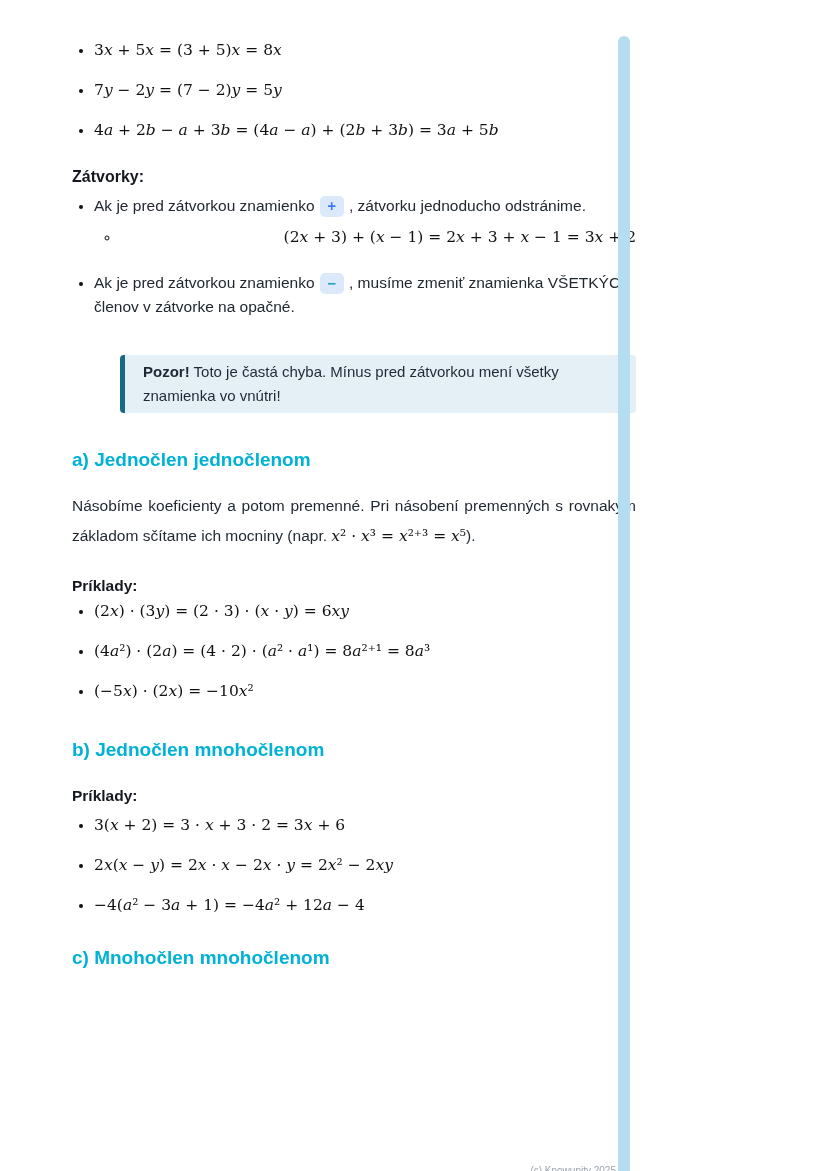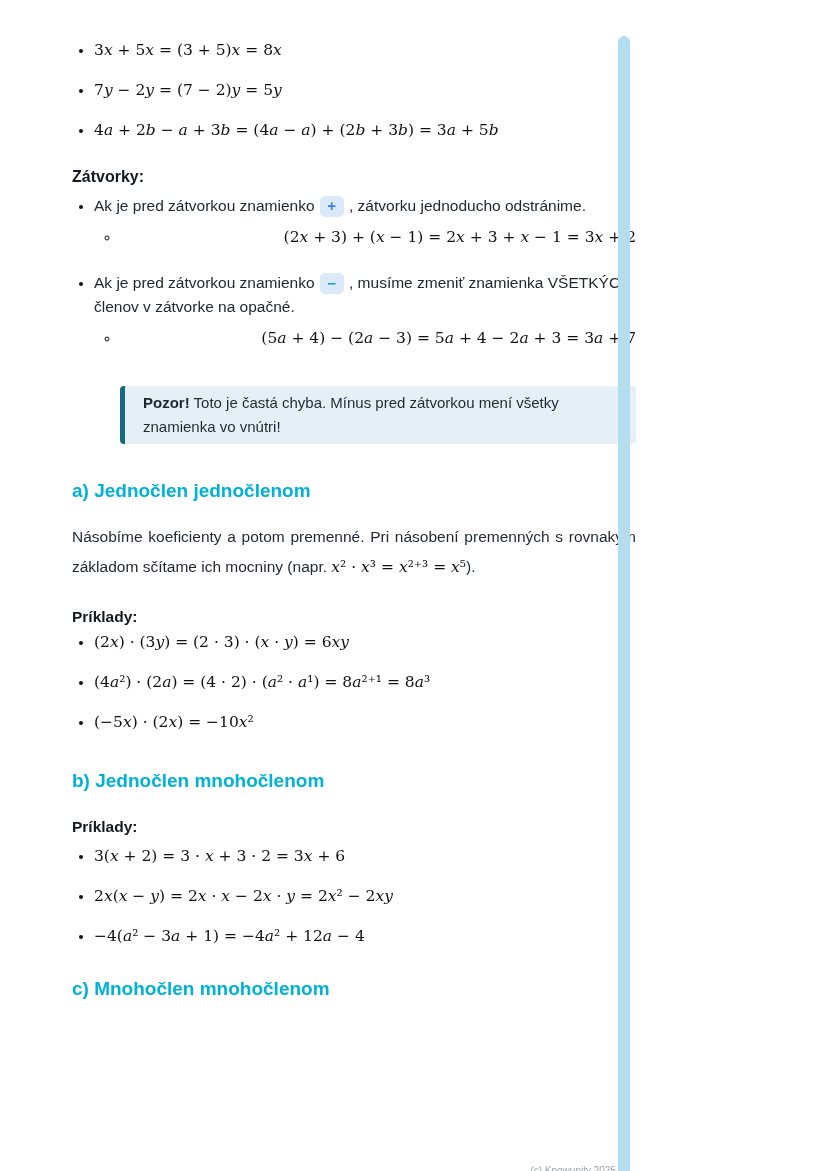--- a/index.html
+++ b/index.html
@@ -120,23 +120,20 @@
 
     <ul class="list rules-list">
       <li>
         <span>Ak je pred zátvorkou znamienko</span><span class="badge badge-plus">+</span><span>, zátvorku jednoducho odstránime.</span>
         <ul class="sublist">
           <li class="math">(2<i>x</i> + 3) + (<i>x</i> − 1) = 2<i>x</i> + 3 + <i>x</i> − 1 = 3<i>x</i> + 2</li>
         </ul>
       </li>
       <li>
         <span>Ak je pred zátvorkou znamienko</span><span class="badge badge-minus">−</span><span>, musíme zmeniť znamienka VŠETKÝCH členov v zátvorke na opačné.</span>
-        <ul class="sublist">
-          <li class="math">(5<i>a</i> + 4) − (2<i>a</i> − 3) = 5<i>a</i> + 4 − 2<i>a</i> + 3 = 3<i>a</i> + 7</li>
-        </ul>
       </li>
     </ul>
 
     <div class="callout">
       <span class="b">Pozor!</span><span> Toto je častá chyba. Mínus pred zátvorkou mení všetky znamienka vo vnútri!</span>
     </div>
 
 
     <h2 class="h2">a) Jednočlen jednočlenom</h2>
     <p class="para"><span>Násobíme koeficienty a potom premenné. Pri násobení premenných s rovnakým základom sčítame ich mocniny (napr. </span><span class="math"><i>x</i>² · <i>x</i>³ = <i>x</i>²⁺³ = <i>x</i>⁵</span><span>).</span></p>

